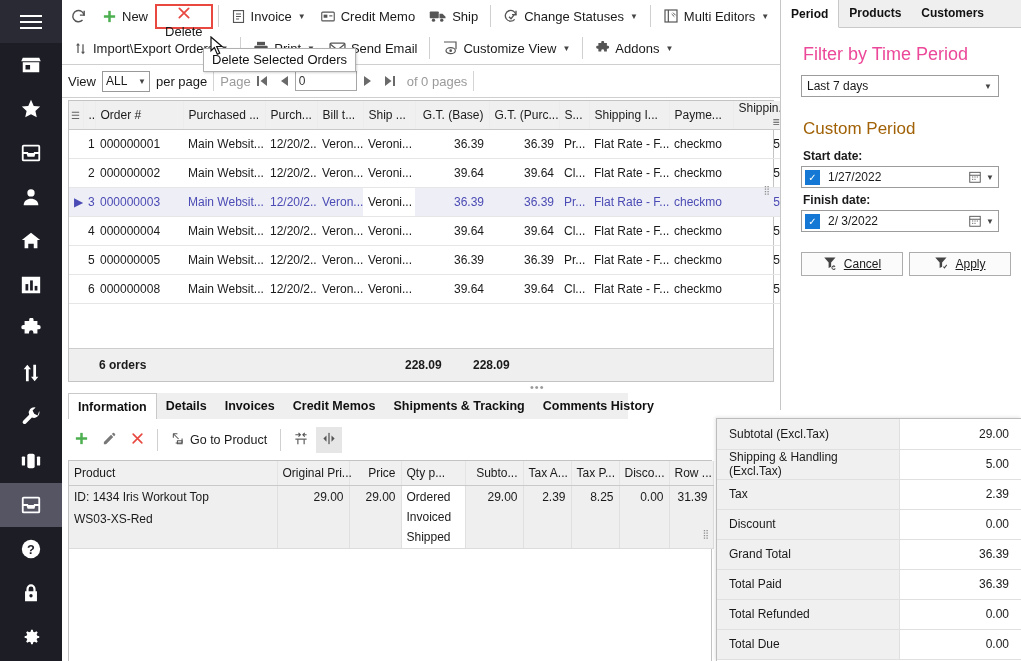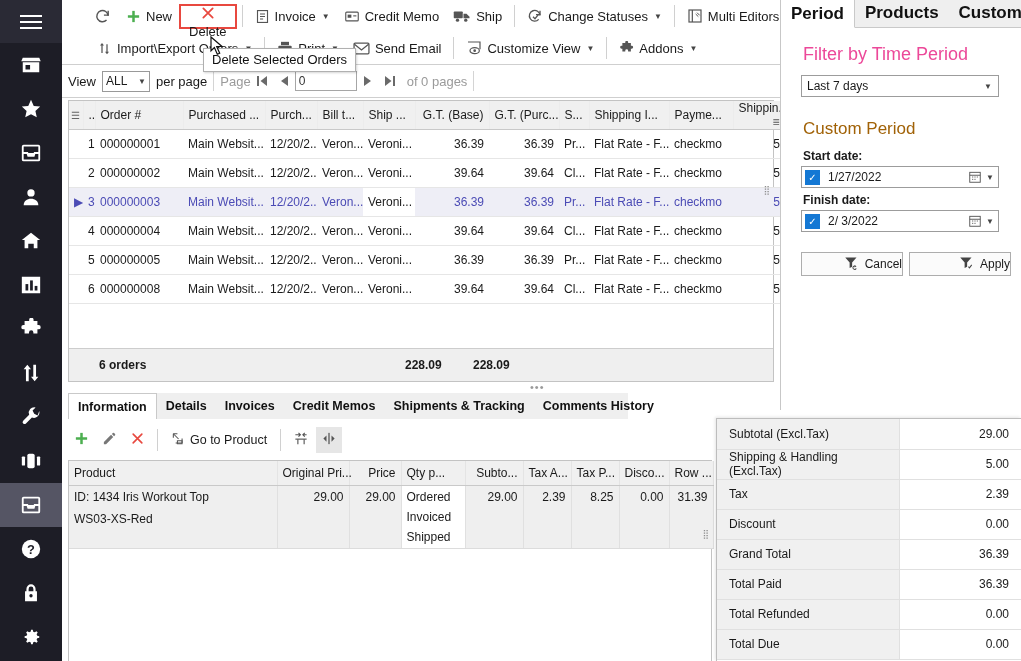--- a/index.html
+++ b/index.html
@@ -30,21 +30,21 @@
   .side-item.active { background: #555564; }
   .side-item svg { display:block; }
 
   
   #toolbar {
     position: absolute; left: 62px; top: 0;
     width: 959px; height: 65px;
     background: #ffffff;
     border-bottom: 1px solid #cfcfcf;
   }
-  .tb-row { position: absolute; left: 0; display: flex; align-items: center; height: 32px; margin-left: 24px; }
+  .tb-row { position: absolute; left: 0; display: flex; align-items: center; height: 32px; }
   #tb-row1 { top: 0; }
   #tb-row2 { top: 32px; }
   .tb-btn {
     display: flex; align-items: center; gap: 5px;
     height: 26px; padding: 0 7px;
     white-space: nowrap;
     font-size: 13px; color: #1a1a1a;
     cursor: default;
   }
   .tb-btn .lbl { line-height: 1; }
@@ -175,39 +175,39 @@
   }
   table.totals td.lab { background:#f0f0f0; border-right:1px solid #e0e0e0; width: 182px; }
   table.totals td.val { text-align: right; background:#ffffff; }
 
   
   #right-panel {
     position:absolute; left: 780px; top: 0; width: 241px; height: 410px;
     background: #ffffff; border-left: 1px solid #c7c7c7;
   }
   #rp-tabs { display:flex; align-items:flex-end; height: 28px; background:#efefef; border-bottom:1px solid #c9c9c9; }
-  .rtab { padding: 0 10px; height:28px; display:flex; align-items:center; font-size:17px; font-weight:bold; color:#111; white-space:nowrap;margin-top:34px;}
+  .rtab { padding: 0 10px; height:28px; display:flex; align-items:center; font-size:12px; font-weight:bold; color:#111; white-space:nowrap;margin-top:34px;}
   .rtab.active { background:#ffffff; border-right:1px solid #c9c9c9; border-bottom: 1px solid #ffffff; margin-bottom:-1px; }
   .rp-title { font-size: 18px; color: #ec4899; font-weight: normal; margin: 16px 0 10px 22px; }
   .rp-sub  { font-size: 17px; color: #a16207; font-weight: normal; margin: 22px 0 10px 22px; }
   .rp-label { font-size: 12px; font-weight: bold; margin: 0 0 3px 22px; color:#1a1a1a; }
   .rp-combo {
     margin-left: 20px; width: 198px; height: 22px; border: 1px solid #9c9c9c; background:#fff;
     display:flex; align-items:center; justify-content:space-between; padding: 0 6px 0 5px; font-size:12px;
   }
   .rp-date {
     margin-left: 20px; width: 198px; height: 22px; border: 1px solid #9c9c9c; background:#fff;
     display:flex; align-items:center; font-size:12px; padding-right:4px;
   }
   .chk { width: 15px; height: 15px; background:#1478d4; margin: 0 8px 0 3px;
          display:flex; align-items:center; justify-content:center; color:#fff; font-size:10px; }
   .cal-ico { margin-left:auto; display:flex; align-items:center; gap:3px; }
   .rp-buttons { display:flex; gap: 6px; margin: 20px 0 0 20px; }
   .rp-btn { width: 102px; height: 24px; border:1px solid #adadad; background:#fbfbfb;
-            display:flex; align-items:center; justify-content:flex-end; gap:6px; font-size:12px; }
+            display:flex; align-items:center; justify-content:center; gap:6px; font-size:12px;text-decoration:underline; }
 
   .scroll-dots { position:absolute; color:#8d8d8d; font-size:9px; line-height:3px; }
 </style>
 </head>
 <body>
 
 <div id="app">
 
   <div id="sidebar">
     <div class="side-item hamburger">

